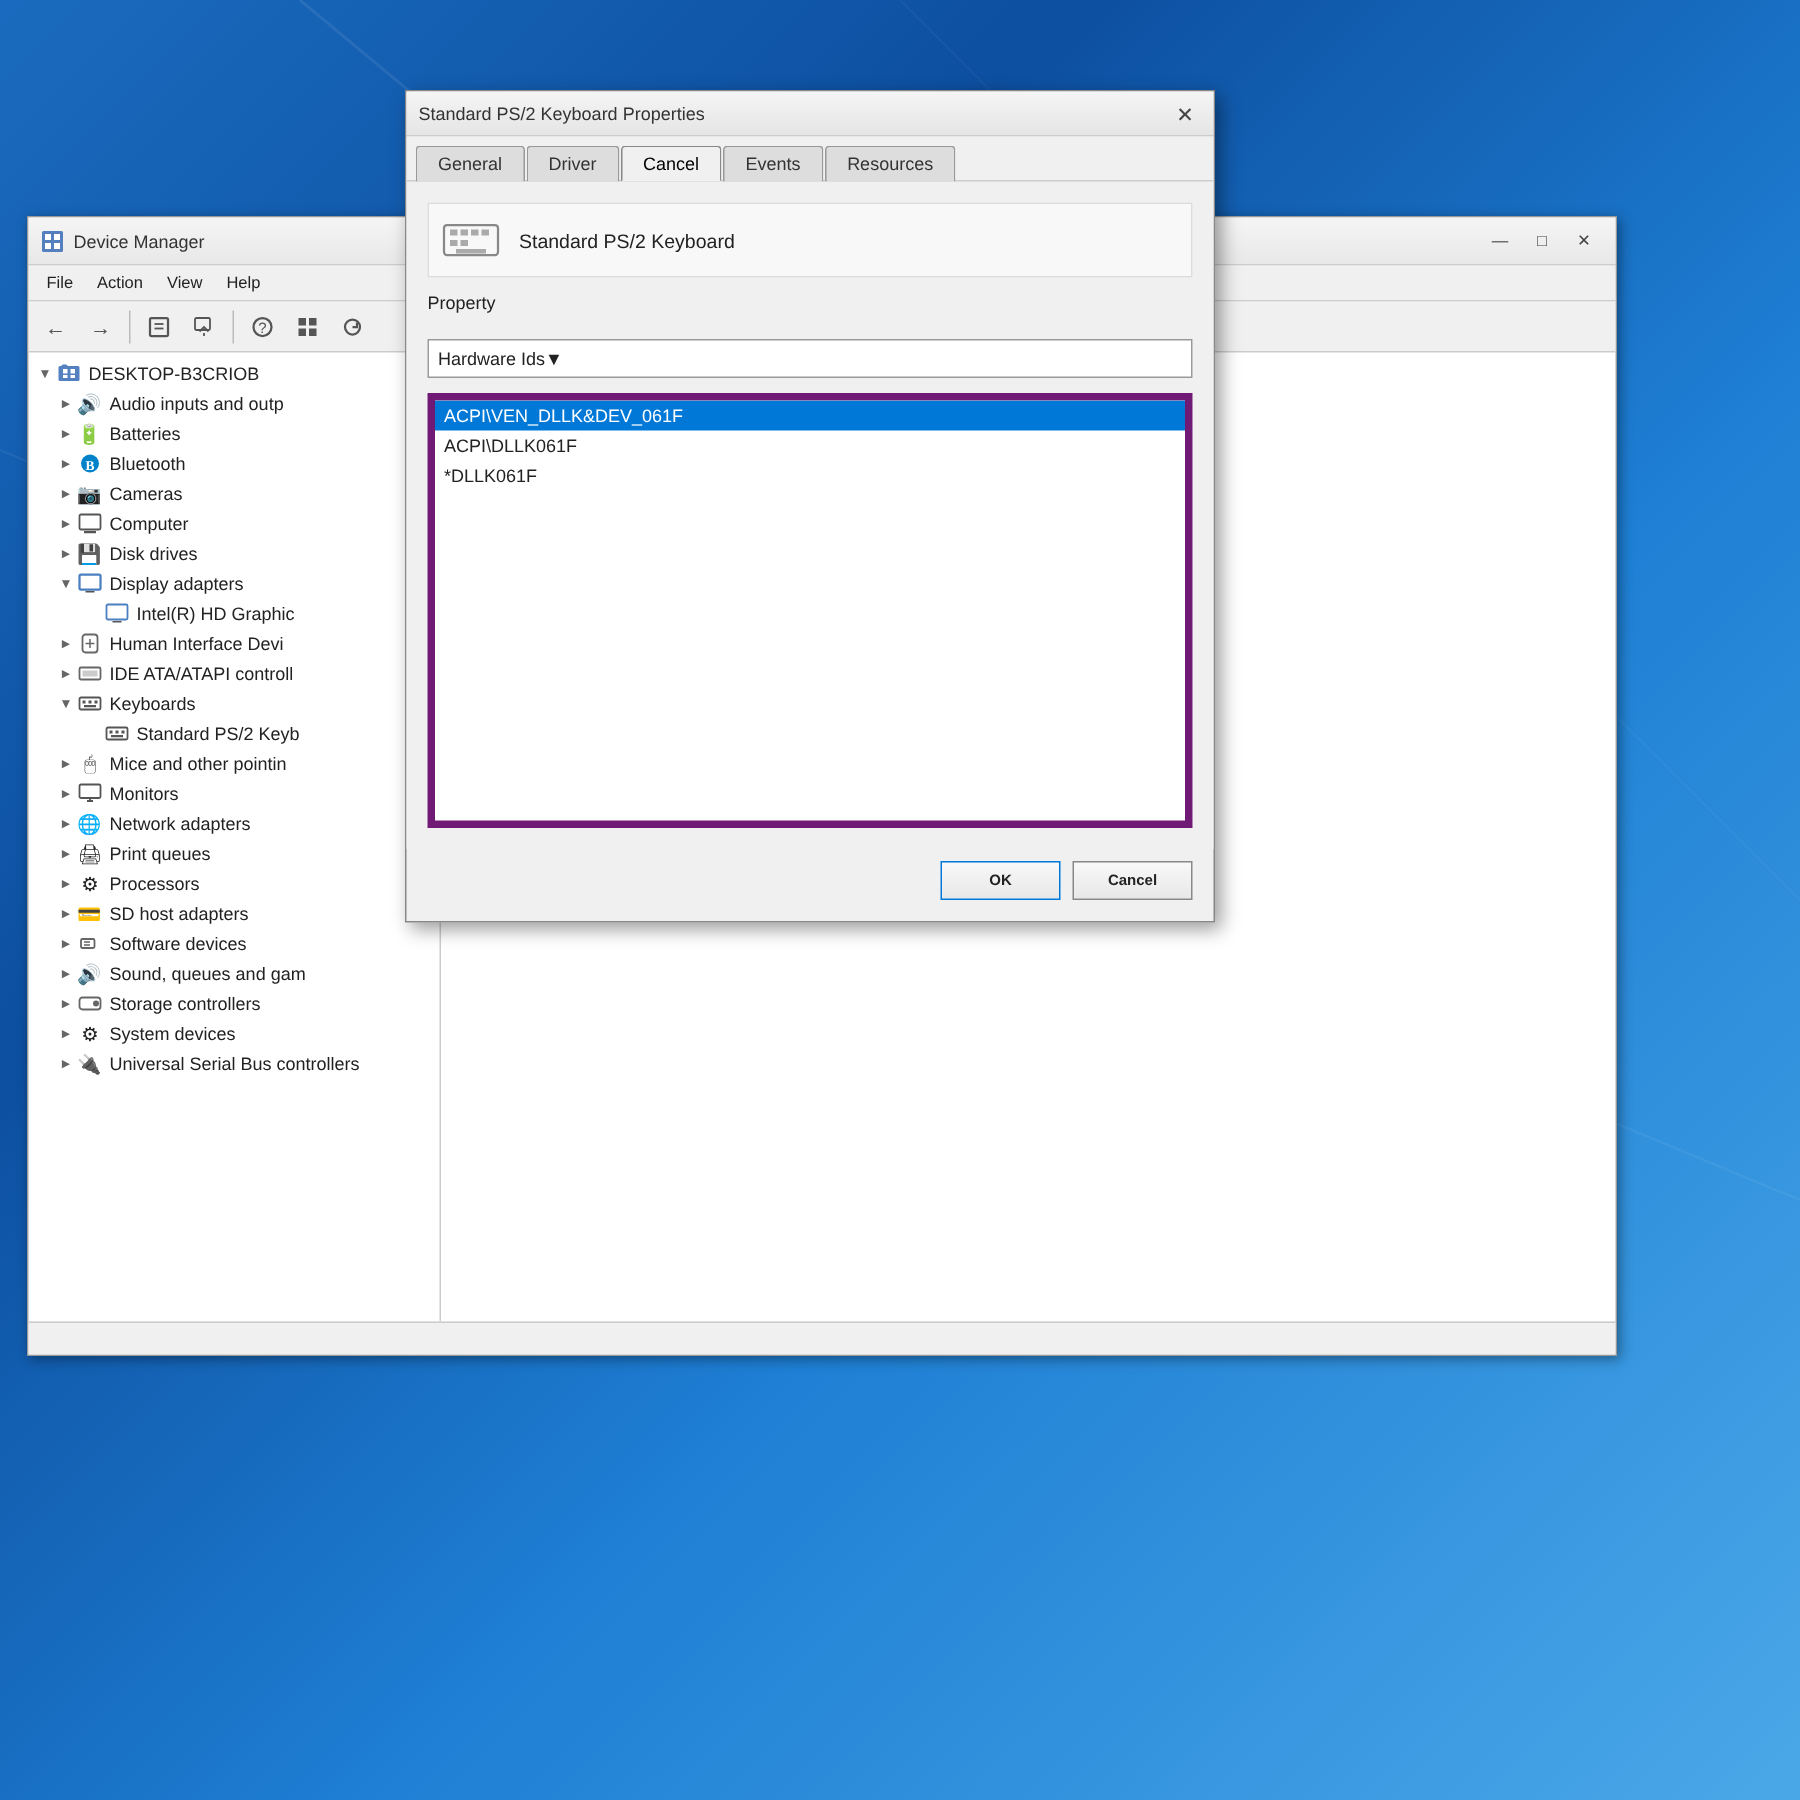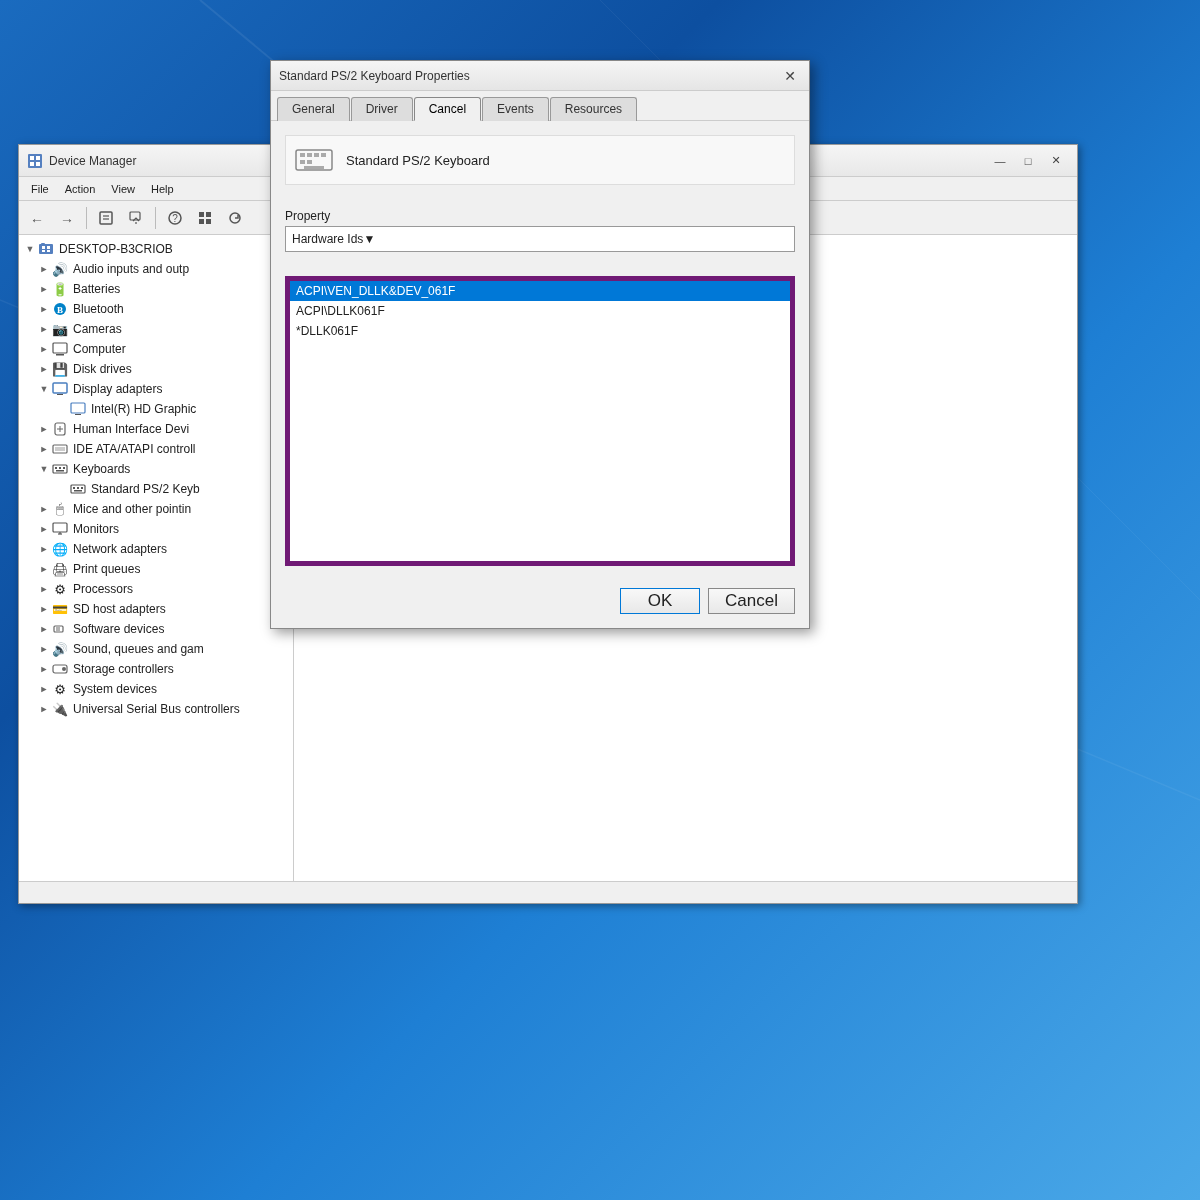--- a/index.html
+++ b/index.html
@@ -268,21 +268,21 @@
     }
 
     
     .dialog-content {
       background: #f0f0f0;
       border-top: 1px solid #ccc;
       margin-top: -1px;
       padding: 14px;
       display: flex;
       flex-direction: column;
-      gap: 24px;
+      gap: 10px;
     }
 
     
     .device-header {
       display: flex;
       align-items: center;
       gap: 12px;
       padding: 8px;
       background: #f8f8f8;
       border: 1px solid #ddd;
@@ -300,21 +300,21 @@
 
     .device-name {
       font-size: 13px;
       color: #222;
     }
 
     
     .property-label {
       font-size: 12px;
       color: #222;
-      margin-bottom: 3px;
+      margin-bottom: 17px;
     }
 
     .property-select {
       width: 100%;
       height: 26px;
       border: 1px solid #999;
       background: white;
       padding: 2px 6px;
       font-size: 12px;
       color: #222;
@@ -357,23 +357,24 @@
       gap: 8px;
       padding: 8px 14px 14px;
     }
 
     .dialog-btn {
       min-width: 80px;
       height: 26px;
       border: 1px solid #888;
       background: linear-gradient(to bottom, #f8f8f8, #e8e8e8);
       cursor: pointer;
-      font-size: 17px;
+      font-size: 10px;
       color: #222;
       padding: 0 16px;
+      font-weight: bold;
     }
     .dialog-btn.default { border-color: #0078d7; }
 
     
     ::-webkit-scrollbar { width: 14px; }
     ::-webkit-scrollbar-track { background: #f0f0f0; }
     ::-webkit-scrollbar-thumb { background: #bbb; border: 2px solid #f0f0f0; }
   </style>
 </head>
 <body>

